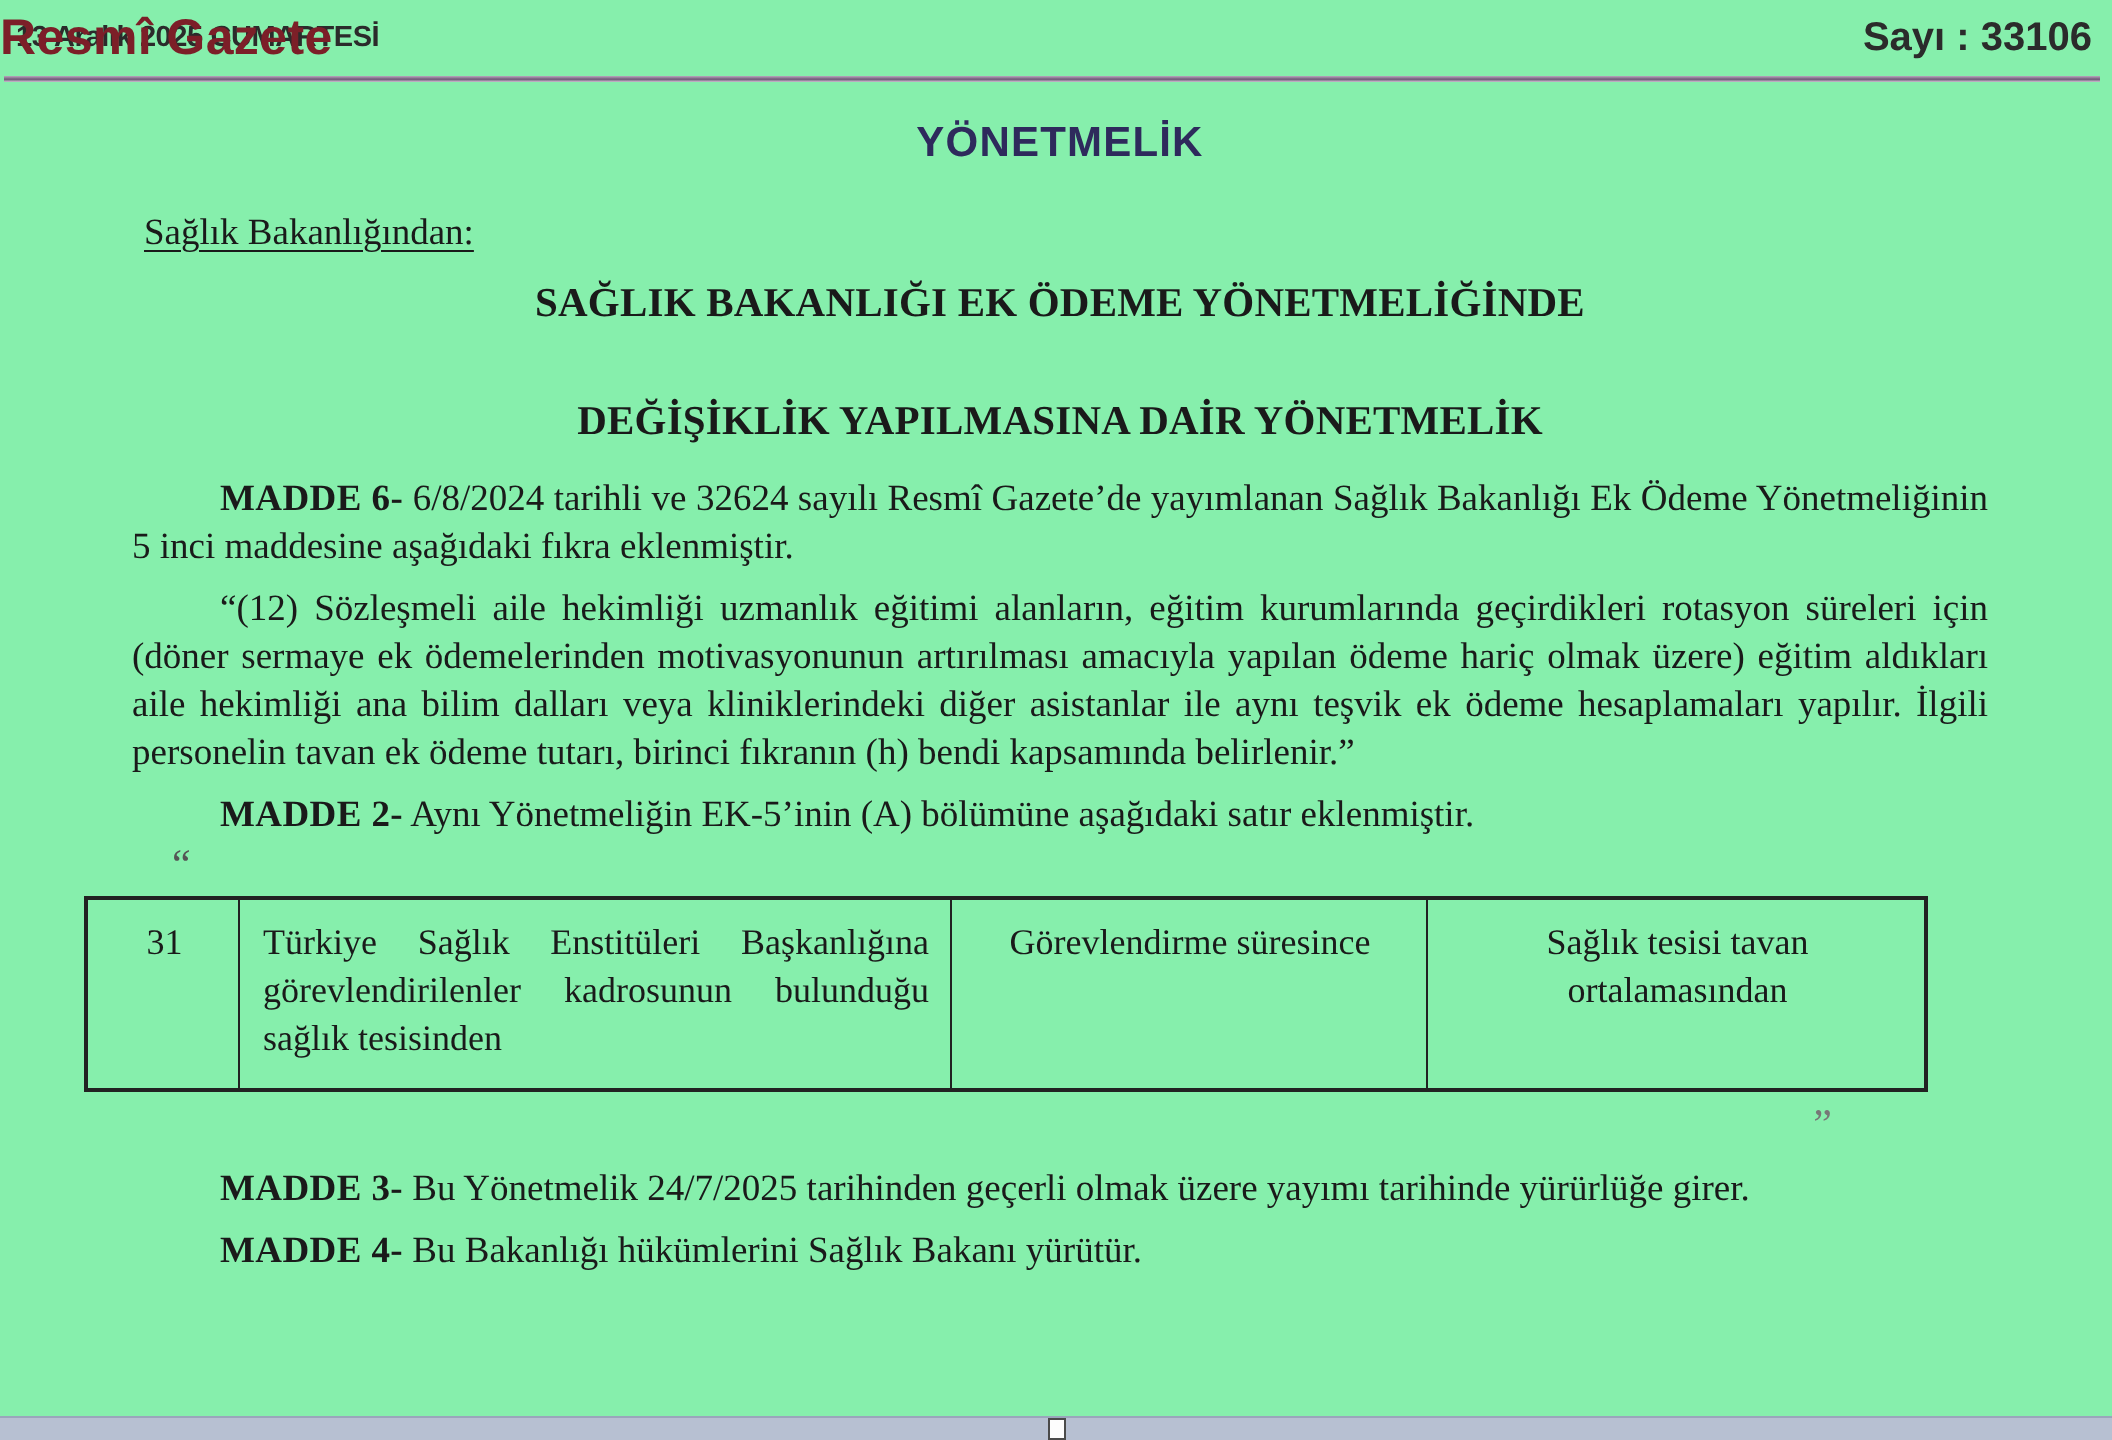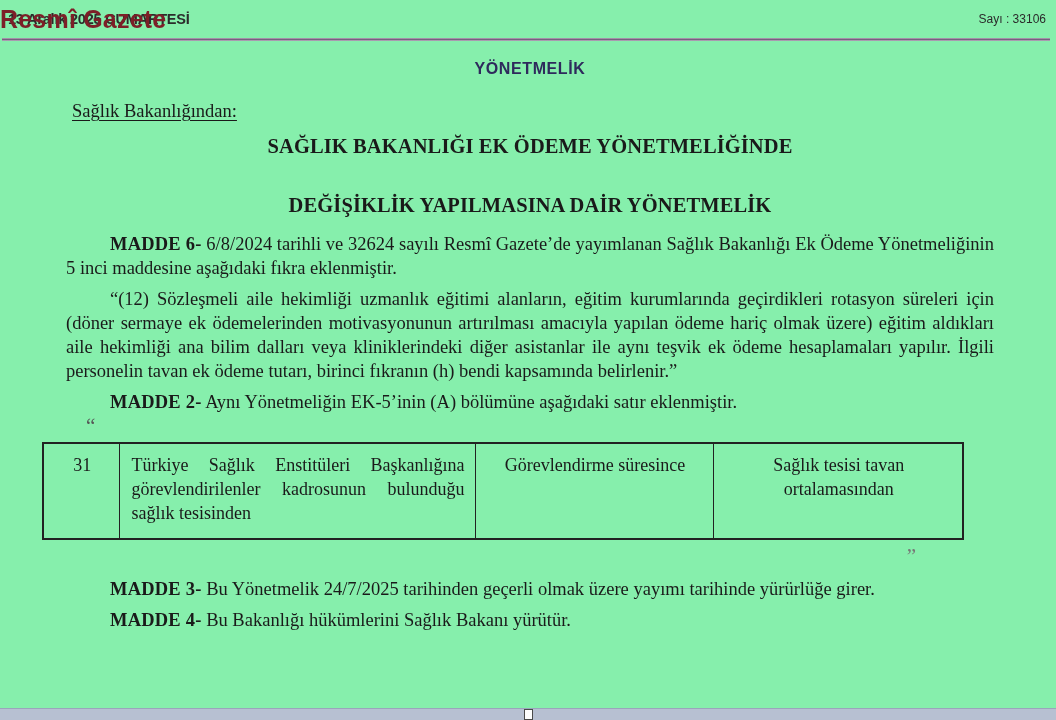--- a/index.html
+++ b/index.html
@@ -50,43 +50,43 @@
     right: 0;
     font-family: "Liberation Sans", "DejaVu Sans", sans-serif;
     font-size: 25px;
     font-weight: 700;
     color: #7c1f28;
     letter-spacing: 0.2px;
     pointer-events: none;
   }
   .masthead-issue {
     font-family: "Liberation Sans", "DejaVu Sans", sans-serif;
-    font-size: 12px;
-    font-weight: 400;
+    font-size: 20px;
+    font-weight: 700;
     color: #2b2b2b;
     white-space: nowrap;
     position: relative;
     z-index: 2;
   }
   .masthead-rule {
     height: 3px;
     background: linear-gradient(to bottom, #b9a7bd 0%, #6e5a77 55%, #cbc0d0 100%);
     margin: 0 6px 0 2px;
   }
 
   
   .doc {
     padding: 0 62px 0 66px;
     box-sizing: border-box;
   }
 
   .section-kicker {
     text-align: center;
     font-family: "Liberation Sans", "DejaVu Sans", sans-serif;
-    font-size: 16px;
+    font-size: 21px;
     font-weight: 700;
     color: #2e2a5c;
     letter-spacing: 0.6px;
     margin: 19px 0 0 0;
   }
 
   .issuer {
     margin: 23px 0 0 6px;
     font-size: 18.5px;
     font-weight: 400;

